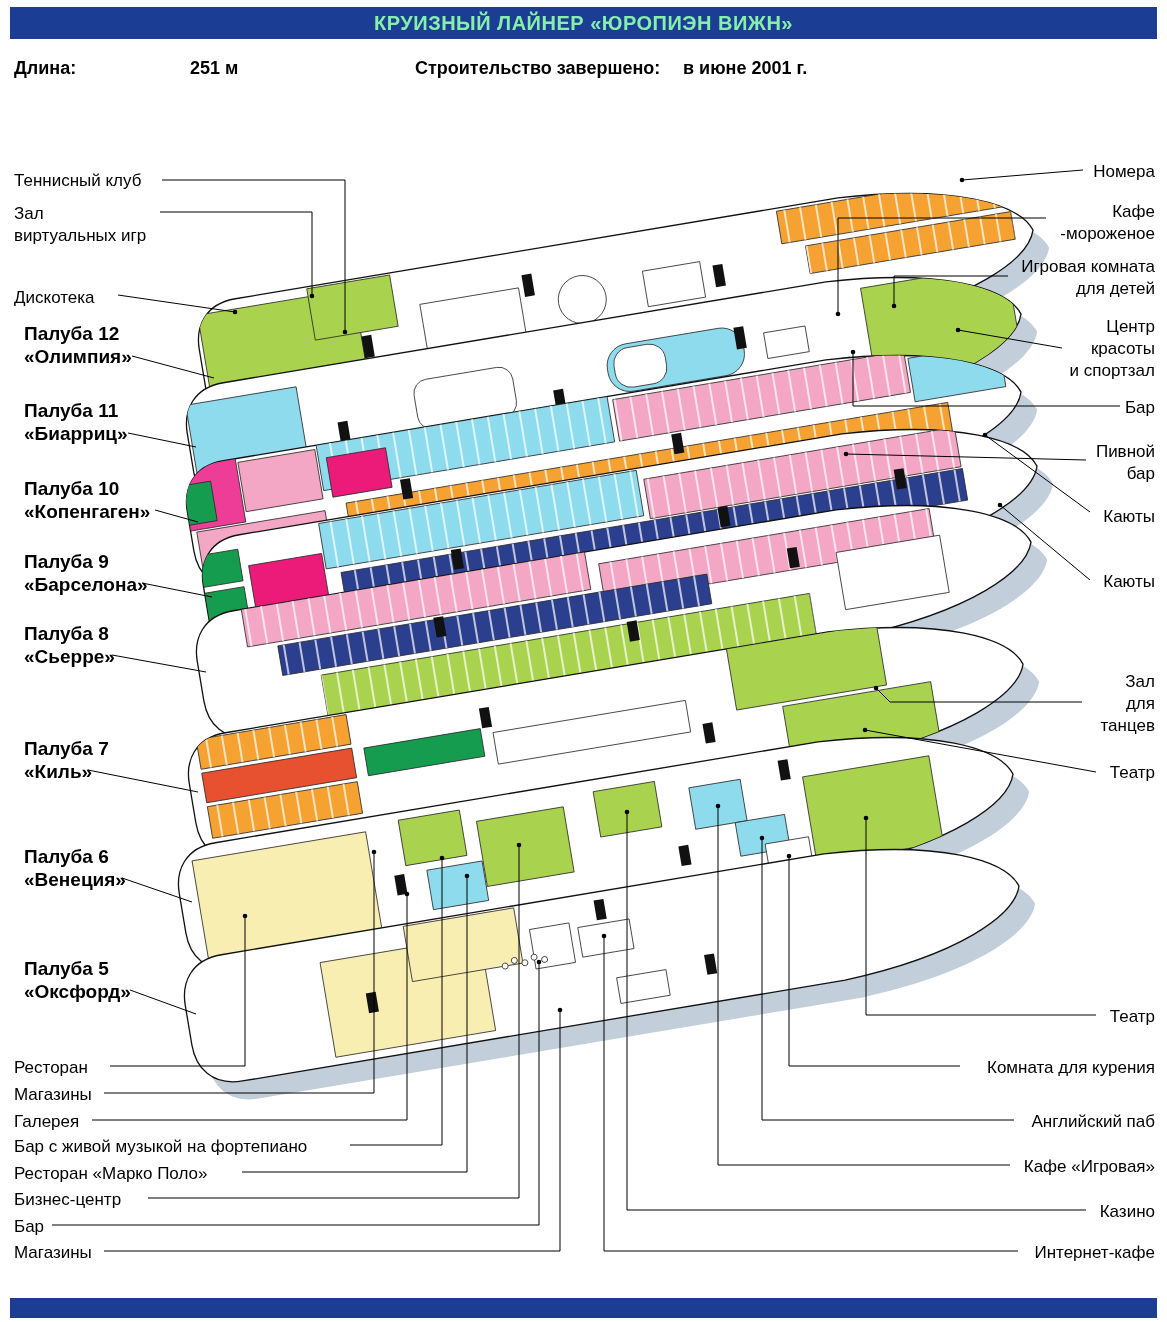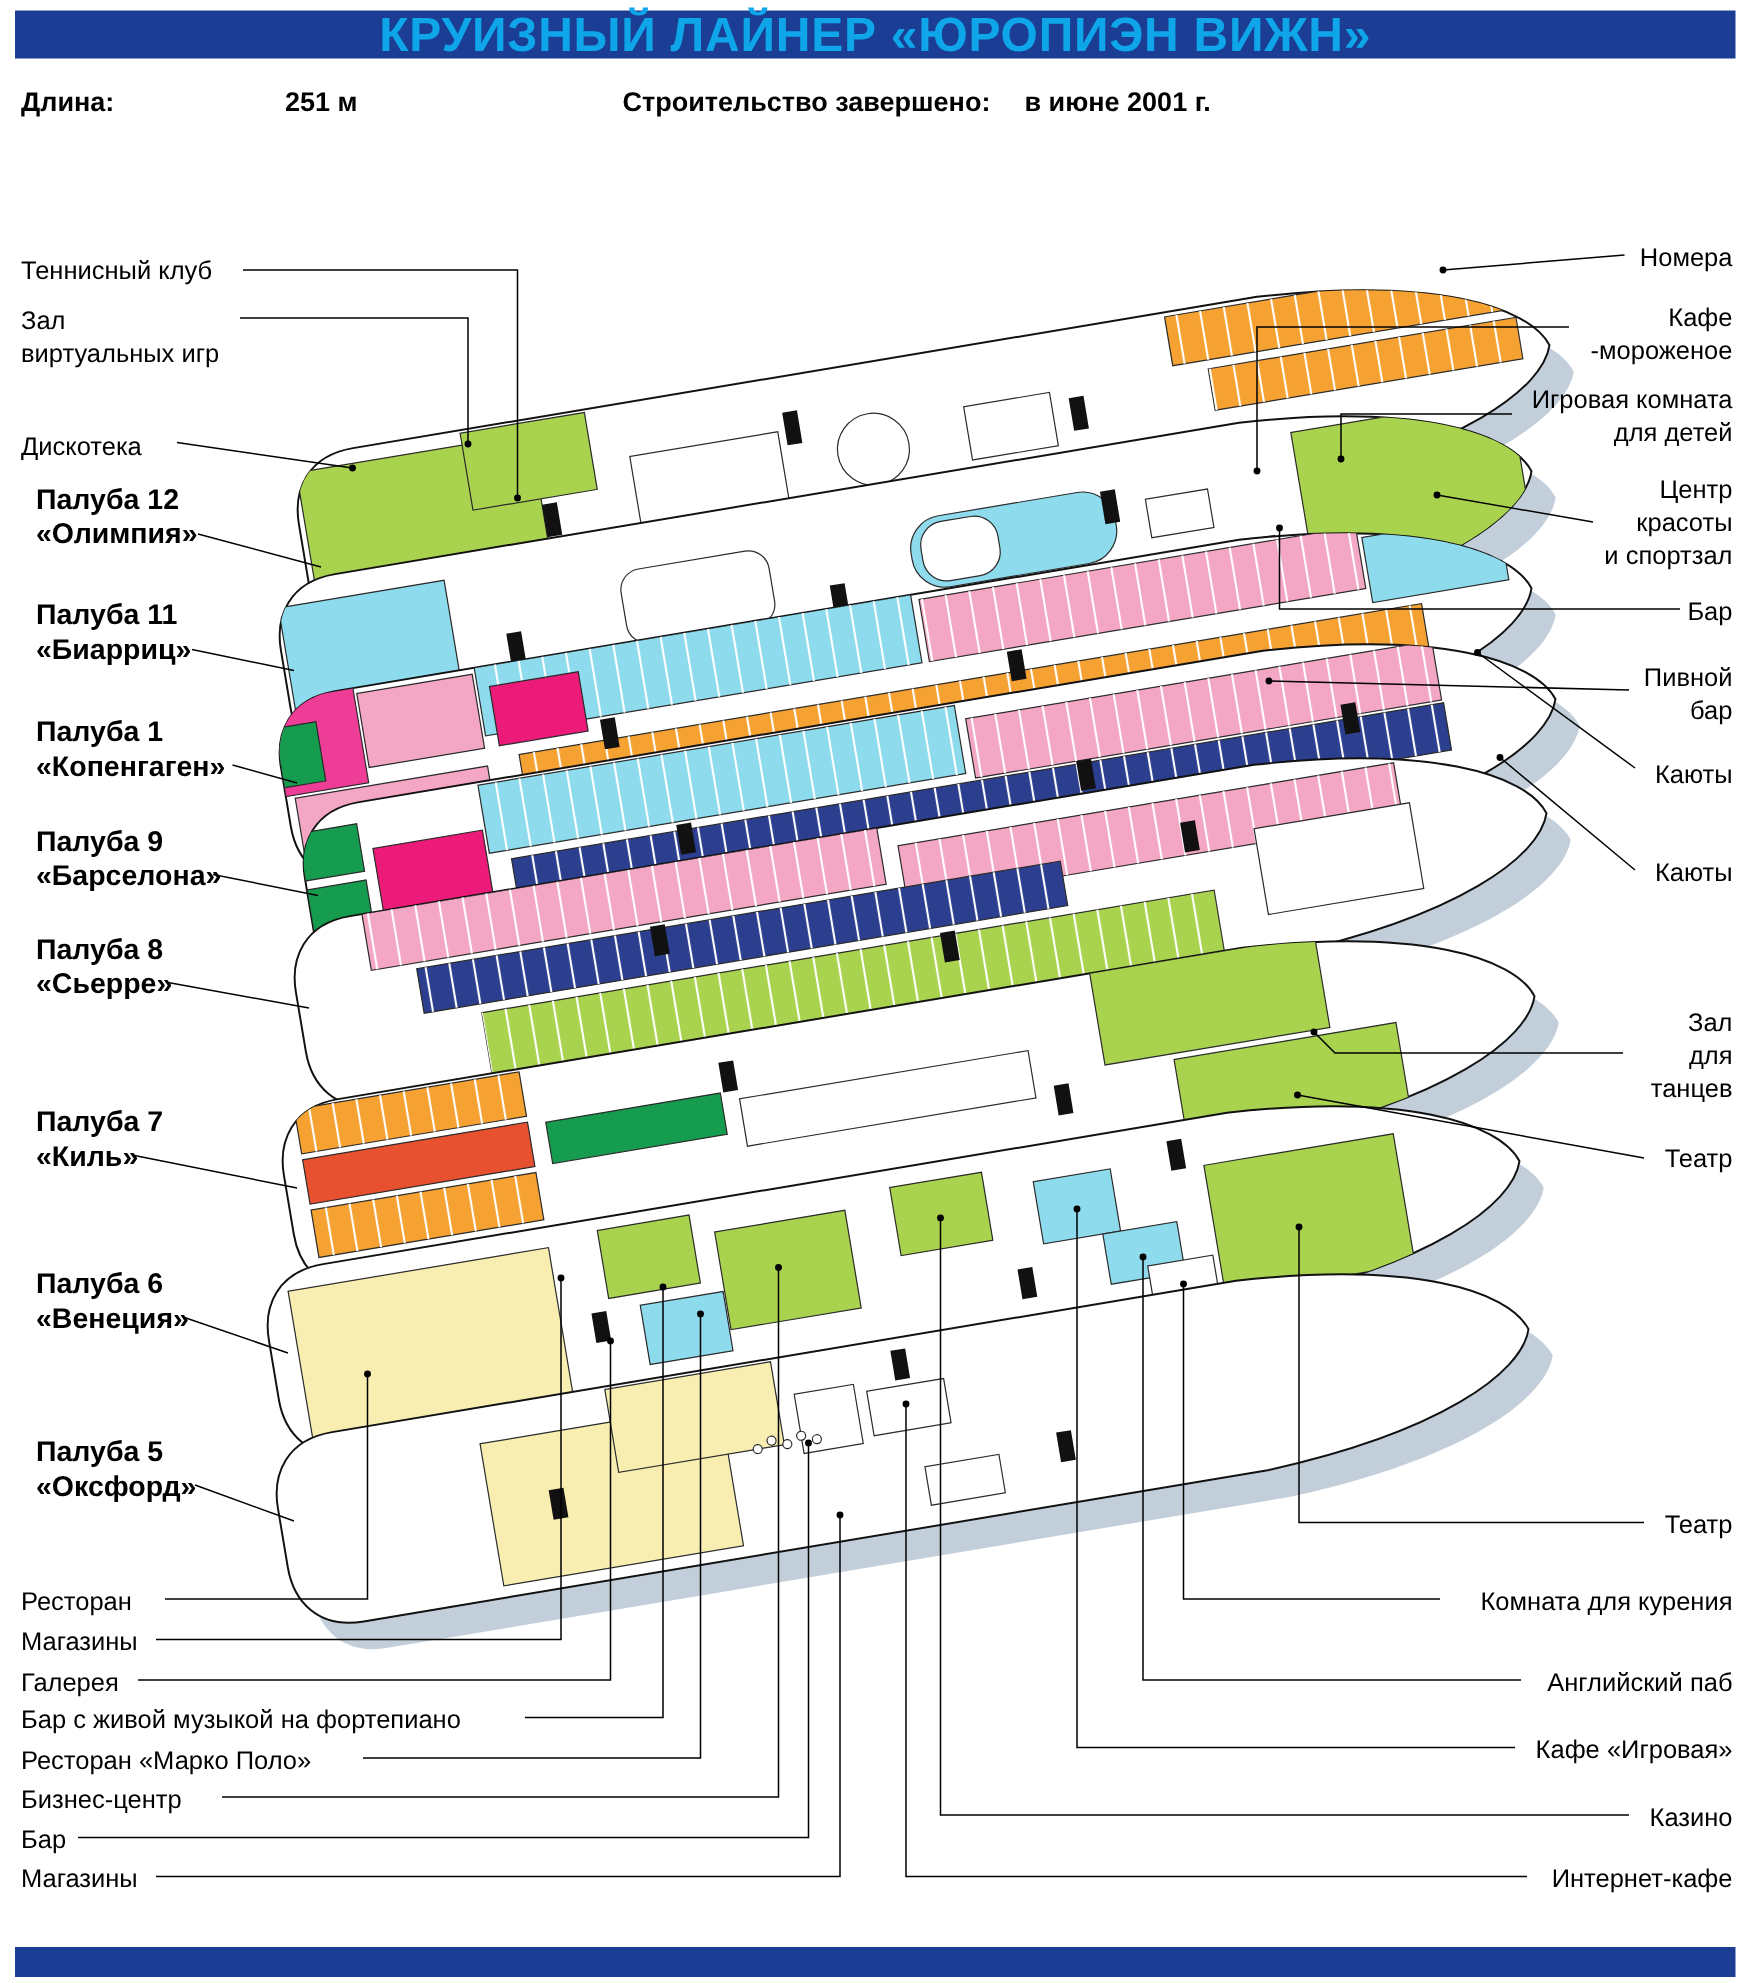--- a/index.html
+++ b/index.html
@@ -2,21 +2,21 @@
 <html><head>
 <meta charset="utf-8">
 <style>
   * { margin:0; padding:0; box-sizing:border-box; }
   html,body { background:#fff; }
   body { width:1167px; height:1322px; font-family:"Liberation Sans", sans-serif; color:#000; }
   .page { position:relative; width:1167px; height:1322px; background:#fff; overflow:hidden; }
   .bar { position:absolute; left:10px; width:1147px; background:#1b3e94; }
   .bar.top { top:7px; height:32px; display:flex; align-items:center; justify-content:center; }
   .bar.bottom { top:1298px; height:20px; }
-  .title { color:#0ea5e9; font-size:32px; font-weight:bold; letter-spacing:.5px; }
+  .title { color:#86efac; font-size:20px; font-weight:bold; letter-spacing:.5px; }
   .spec-row { position:absolute; left:0; width:100%; height:24px; font-size:18px; }
   .spec-label { position:absolute; font-weight:bold;text-align:right; }
   .spec-value { position:absolute; font-weight:bold; }
   .co { position:absolute; font-size:17px; line-height:1.3; white-space:pre-line; }
   .co.r { right:12px; text-align:right; }
   .deck-label { position:absolute; left:24px; font-size:19px; font-weight:bold; line-height:1.22; }
   svg.diagram { position:absolute; left:0; top:0; }
 </style>
 </head>
 <body>
@@ -296,21 +296,21 @@
 
   <div class="deck-label" style="top:322px">
     <div>Палуба 12</div>
     <div>«Олимпия»</div>
   </div>
   <div class="deck-label" style="top:399px">
     <div>Палуба 11</div>
     <div>«Биарриц»</div>
   </div>
   <div class="deck-label" style="top:477px">
-    <div>Палуба 1</div>
+    <div>Палуба 10</div>
     <div>«Копенгаген»</div>
   </div>
   <div class="deck-label" style="top:550px">
     <div>Палуба 9</div>
     <div>«Барселона»</div>
   </div>
   <div class="deck-label" style="top:622px">
     <div>Палуба 8</div>
     <div>«Сьерре»</div>
   </div>

